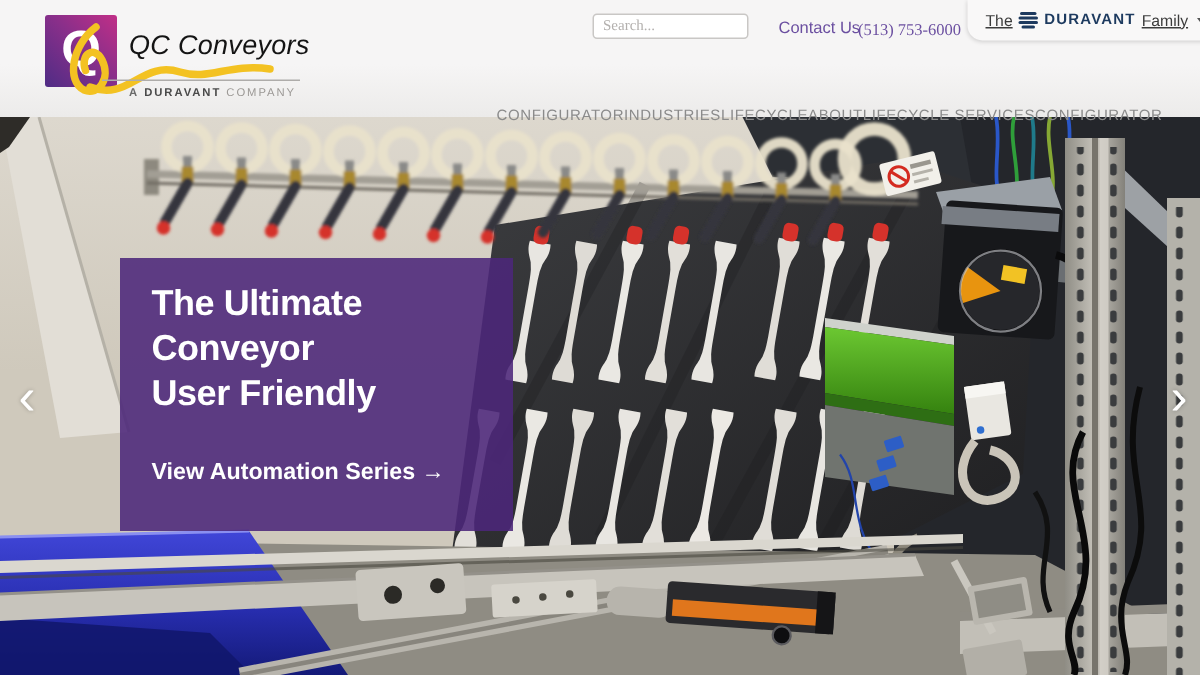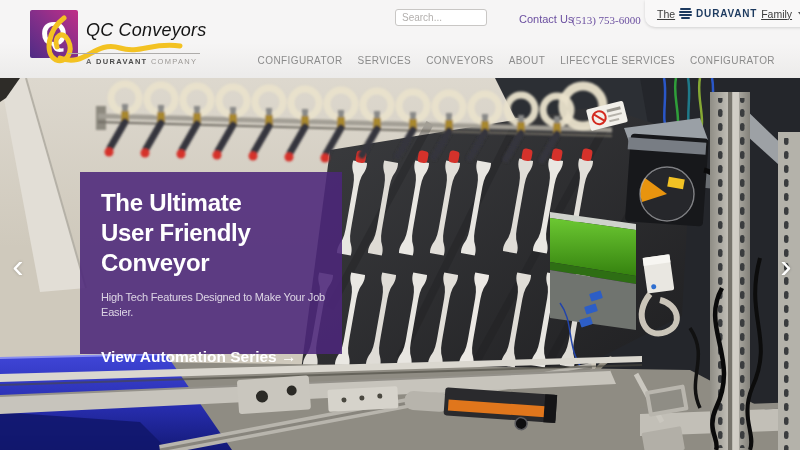--- a/index.html
+++ b/index.html
@@ -17,45 +17,45 @@
   .logo-q { color:#fff; font-size:34px; font-weight:bold; line-height:1; transform:translateY(-1px); }
   .logo-swoosh { position:absolute; left:-6px; top:2px; pointer-events:none; }
   .brand-text { position:absolute; left:56px; top:10px; font-size:18px; font-weight:normal;
                 font-style:italic; color:#141414; letter-spacing:.2px; white-space:nowrap; }
   .logo-divider { position:absolute; left:38px; top:43px; width:132px; height:1px; background:#aeacaa; }
   .tagline { position:absolute; left:56px; top:47px; font-size:7.5px; letter-spacing:1.3px;
              color:#9b9895; white-space:nowrap; }
   .tagline b { color:#4a4a4a; }
   .tagline .tag-a { color:#6a6a6a; font-weight:bold; }
 
-  .search-input { position:absolute; left:395px; top:9px; width:92px; height:17px;
+  .search-input { position:absolute; left:395px; top:9px; width:104px; height:17px;
                   border:1px solid #c9c7c5; border-radius:3px; background:#fff;
                   font-size:10px; padding:4px 6px; color:#555;
-                  font-family:Liberation Sans, sans-serif; }
+                  font-family:Liberation Serif, serif; }
   .search-input::placeholder { color:#b3b0ae; }
   .hdr-link { position:absolute; top:13px; font-size:11px; color:#6b4fa0; text-decoration:none; white-space:nowrap; }
   .contact-link { left:519px; }
   .phone-link { left:572px; top:14px;font-family:Liberation Serif, serif; }
 
   .family-tab { position:absolute; left:645px; top:0; height:27px; padding:0 12px;
                 background:#f9f8f8; border-radius:0 0 10px 10px;
                 box-shadow:0 1px 3px rgba(0,0,0,.15);
                 display:flex; align-items:center; gap:4px; cursor:pointer; }
   .family-the, .family-family { font-size:10.5px; color:#3c3c3c;text-decoration:underline; }
   .family-brand { font-size:10px; font-weight:bold; color:#1d3a5f; letter-spacing:.8px; }
   .duravant-icon { display:inline-block; width:13px; height:11px; position:relative; }
   .duravant-icon span { position:absolute; left:0; height:2px; background:#1d3a5f; border-radius:1px; }
   .duravant-icon span:nth-child(1){ top:0; width:11px; left:1px; }
   .duravant-icon span:nth-child(2){ top:3px; width:13px; }
   .duravant-icon span:nth-child(3){ top:6px; width:13px; }
   .duravant-icon span:nth-child(4){ top:9px; width:9px; left:2px; }
   .chev { width:0; height:0; border-left:3.5px solid transparent; border-right:3.5px solid transparent;
           border-top:4.5px solid #555; margin-left:2px; }
 
-  .nav { position:absolute; right:25px; top:55px; display:flex; gap:15px; }
+  .nav { position:absolute; right:25px; top:72px; display:flex; }
   .nav a { font-size:10px; color:#8b8b8b; text-decoration:none; letter-spacing:.4px; white-space:nowrap; }
 
   
   .hero { position:absolute; left:0; top:78px; width:800px; height:372px; background:#6d28d9; overflow:hidden; }
   .hero svg { position:absolute; left:0; top:0; }
 
   .overlay-box { position:absolute; left:80px; top:94px; width:262px; height:182px;
                  background:rgba(76,39,122,.88); z-index:3; padding:16px 8px 0 21px; }
   .overlay-title { color:#fff; font-size:24px; font-weight:bold; line-height:30px; letter-spacing:-.3px; }
   .overlay-sub { margin-top:12px; width:238px; font-size:11px; line-height:15px;
@@ -105,22 +105,22 @@
           <span></span>
           <span></span>
         </span>
       <span class="family-brand">DURAVANT</span>
       <span class="family-family">Family</span>
       <span class="chev"></span>
     </div>
 
     <nav class="nav">
       <a href="#">CONFIGURATOR</a>
-      <a href="#">SERVICES</a>
-      <a href="#">CONVEYORS</a>
+      <a href="#">INDUSTRIES</a>
+      <a href="#">LIFECYCLE</a>
       <a href="#">ABOUT</a>
       <a href="#">LIFECYCLE SERVICES</a>
       <a href="#">CONFIGURATOR</a>
     </nav>
   </div>
 
   <div class="hero">
 
     <svg width="800" height="372" viewBox="0 0 800 372">
       <defs>
@@ -366,24 +366,23 @@
       <g fill="none">
         <path d="M722,210 C700,250 740,280 716,330 C706,352 720,362 716,372" stroke="#0a0a0a" stroke-width="4.5"></path>
         <path d="M760,180 C744,240 775,260 752,310 C740,340 756,356 750,372" stroke="#0c0c0c" stroke-width="4"></path>
         <path d="M690,250 C710,280 686,300 700,330" stroke="#111" stroke-width="3.5"></path>
       </g>
     </svg>
 
     <div class="overlay-box">
       <div class="overlay-title">
         <div>The Ultimate</div>
+        <div>Conveyor</div>
         <div>User Friendly</div>
-        <div>Conveyor</div>
       </div>
-      <div class="overlay-sub">High Tech Features Designed to Make Your Job Easier.</div>
       <a class="overlay-cta" href="#">View Automation Series →</a>
     </div>
 
     <div class="carousel-arrow arrow-prev">‹</div>
     <div class="carousel-arrow arrow-next">›</div>
   </div>
 
 </div>
 
 </body></html>

